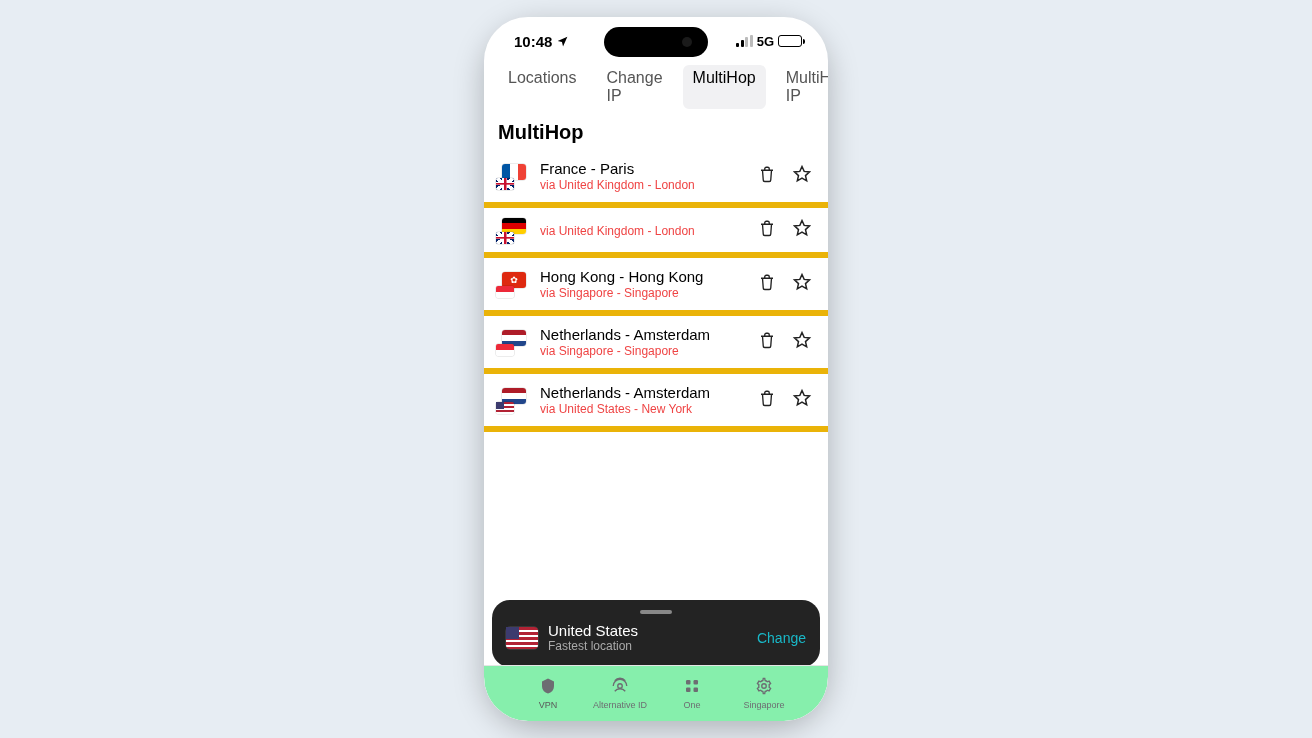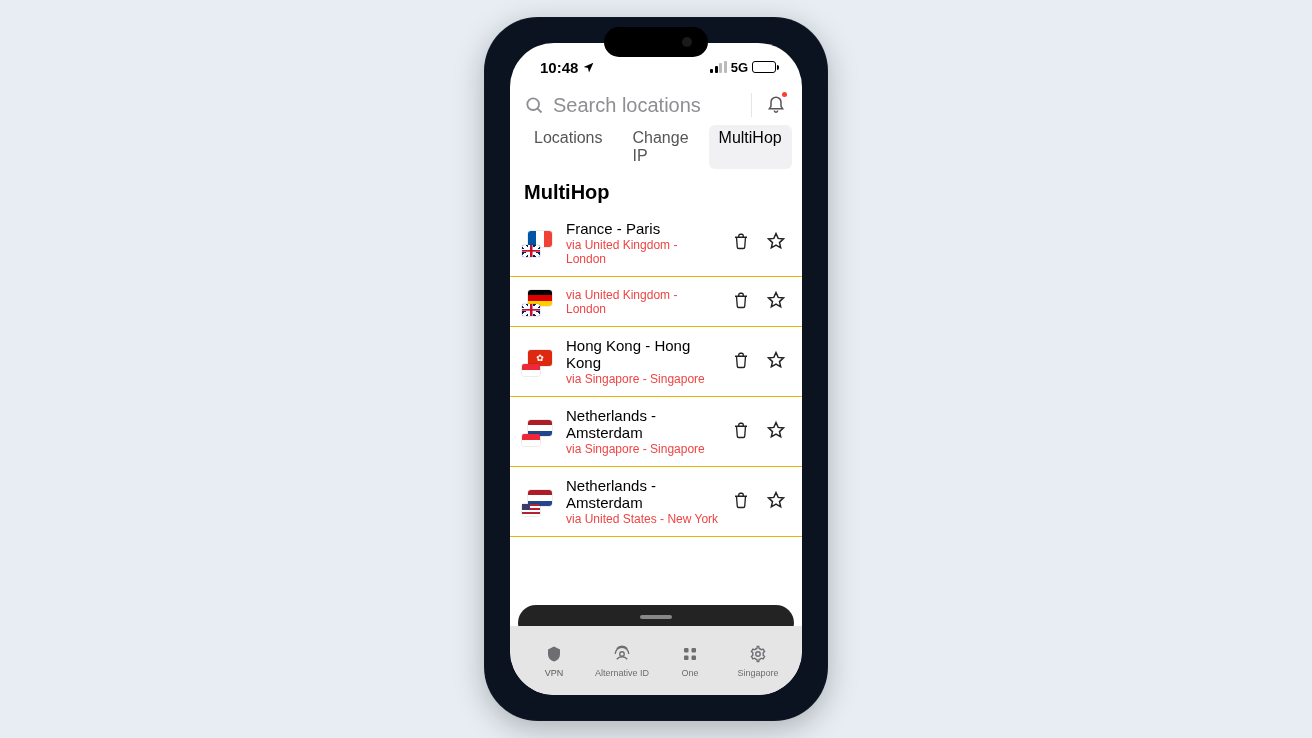--- a/index.html
+++ b/index.html
@@ -10,21 +10,21 @@
     display: flex;
     align-items: center;
     justify-content: center;
     font-family: -apple-system, BlinkMacSystemFont, "Segoe UI", Helvetica, Arial, sans-serif;
   }
   .phone {
     width: 344px;
     height: 704px;
     background: #0c1320;
     border-radius: 54px;
-    padding: 26px;
+    padding: 0;
     box-shadow: 0 8px 30px rgba(0,0,0,0.25), inset 0 0 2px rgba(255,255,255,0.1);
     position: relative;
   }
   .screen {
     width: 100%;
     height: 100%;
     background: #fff;
     border-radius: 44px;
     overflow: hidden;
     position: relative;
@@ -87,21 +87,21 @@
   .section-title{
     font-size:20px; font-weight:700; padding:4px 14px 6px 14px;
   }
   .create-conn{
     color:#19b8c8; font-size:14px; padding:6px 14px 12px 40px;
   }
 
   .list { flex:1; overflow:hidden;}
   .row {
     display:flex; align-items:center; padding:10px 16px 10px 14px; gap:12px;
-    border-bottom:1px solid #eab308;
+    border-bottom:6px solid #eab308;
   }
   .flags{ position:relative; width:30px; height:24px; flex-shrink:0;}
   .flag-main{position:absolute; top:0; left:4px; width:24px;height:16px;border-radius:3px;box-shadow:0 0 0 0.5px rgba(0,0,0,0.15);}
   .flag-sub{position:absolute; bottom:-2px; left:-2px; width:18px;height:12px;border-radius:2px;box-shadow:0 0 0 0.5px rgba(0,0,0,0.15);}
   .row-text{flex:1; min-width:0;}
   .row-title{font-size:15px; color:#000;}
   .row-sub{font-size:12px; color:#ef4444; margin-top:1px;}
   .row-actions{display:flex; gap:16px; align-items:center;}
   .icon-btn{color:#222; cursor:pointer;}
 
@@ -137,22 +137,22 @@
   .sheet-title{font-size:15px;font-weight:500;}
   .sheet-sub{font-size:12px;color:#aaa;}
   .change{color:#19b8c8;font-size:14px;}
   .quick{
     margin-top:12px; background:#13a9c7; color:#000; text-align:center;
     padding:13px 0; border-radius:10px; font-size:16px; font-weight:600;
   }
 
   .tabbar{
     position:absolute; left:0; right:0; bottom:0;
-    background:#e5e5e5; height:69px;
-    display:flex; justify-content:space-between; align-items:center;
+    background:#86efac; height:56px;
+    display:flex; justify-content:center; align-items:center;
     border-top:1px solid #e5e5e5;
     border-radius:0 0 44px 44px;
     padding:0 10px;
   }
   .tabbar .titem{display:flex;flex-direction:column;align-items:center;gap:3px;color:#6d6d72;font-size:9px;width:72px;}
   .tabbar .titem.active{color:#5a5a5a;}
 </style>
 </head>
 <body>
 
@@ -172,36 +172,20 @@
             <span></span>
             <span></span>
             <span></span>
             <span></span>
           </span>
         <span>5G</span>
         <span class="battery"><span class="fill"></span></span>
       </div>
     </div>
 
-    <div class="searchrow">
-      <div class="searchbox">
-        <svg width="20" height="20" viewBox="0 0 24 24" fill="none" stroke="#8e8e93" stroke-width="2.2">
-            <circle cx="11" cy="11" r="7"></circle>
-            <path d="M21 21l-5-5"></path>
-          </svg>
-        <span>Search locations</span>
-      </div>
-      <div class="bell-wrap">
-        <svg width="20" height="20" viewBox="0 0 24 24" fill="none" stroke="#555" stroke-width="1.8">
-            <path d="M18 16v-5a6 6 0 10-12 0v5l-2 3h16l-2-3z"></path>
-            <path d="M10 21a2 2 0 004 0"></path>
-          </svg>
-        <span class="dot"></span>
-      </div>
-    </div>
 
     <div class="tabs" id="tabs">
         <div class="tab">Locations</div>
         <div class="tab">Change IP</div>
         <div class="tab active">MultiHop</div>
         <div class="tab">MultiHop IP</div>
       </div>
 
     <div class="section-title">MultiHop</div>
 
@@ -292,20 +276,28 @@
               </svg></span>
             <span class="icon-btn"><svg width="20" height="20" viewBox="0 0 24 24" fill="none" stroke="#222" stroke-width="1.8">
                 <path d="M12 3l2.6 5.9 6.4.6-4.8 4.4 1.4 6.3L12 17l-5.6 3.2 1.4-6.3L3 9.5l6.4-.6L12 3z"></path>
               </svg></span>
           </div>
         </div>
       </div>
 
     <div class="sheet">
       <div class="handle"></div>
+      <div class="sheet-top">
+        <div class="flag-us-big"></div>
+        <div class="sheet-text">
+          <div class="sheet-title">United States</div>
+          <div class="sheet-sub">Fastest location</div>
+        </div>
+        <div class="change">Change</div>
+      </div>
     </div>
 
     <div class="tabbar" id="tabbar">
         <div class="titem active">
           <span><svg width="18" height="18" viewBox="0 0 24 24" fill="#6d6d72">
               <path d="M12 2l8 4v6c0 5-3.4 9-8 10-4.6-1-8-5-8-10V6l8-4z"></path>
             </svg></span>
           <span>VPN</span>
         </div>
         <div class="titem">

